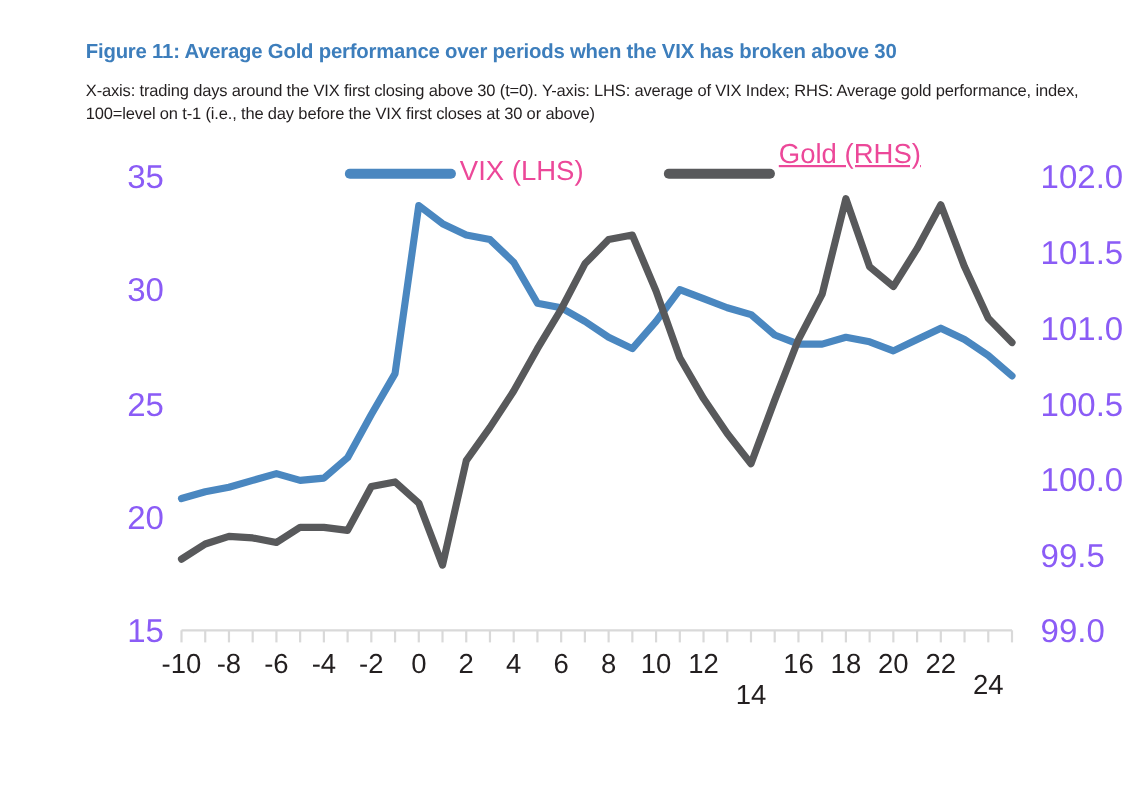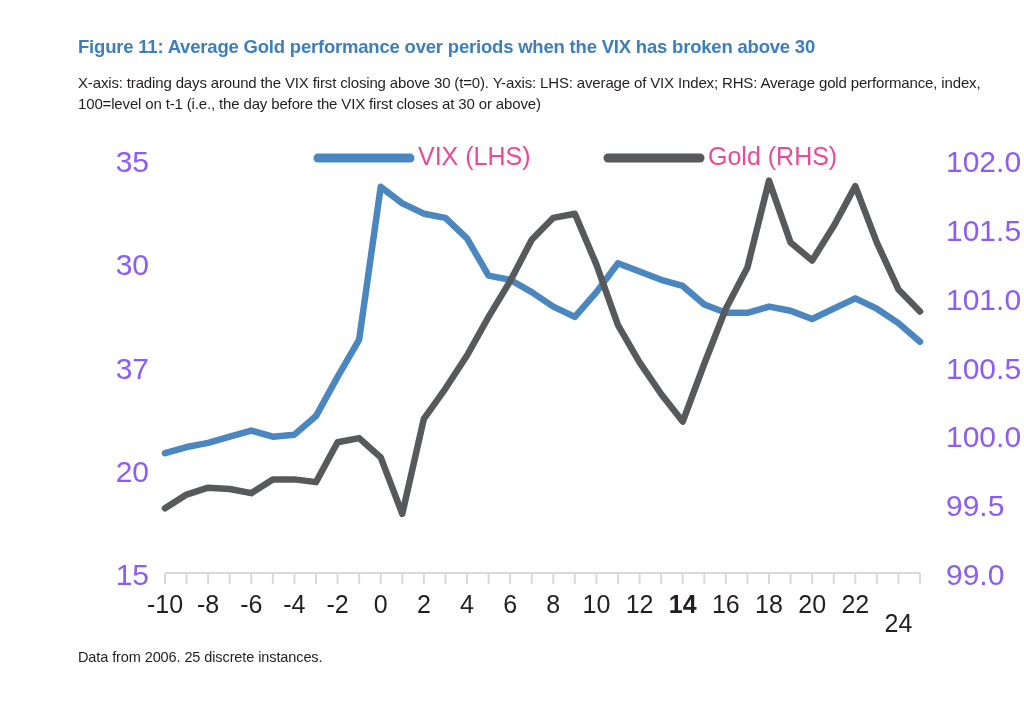--- a/index.html
+++ b/index.html
@@ -103,21 +103,21 @@
           <polyline points="165.00,508.30 186.57,494.53 208.14,487.65 229.71,489.02 251.29,493.15 272.86,479.39 294.43,479.39 316.00,482.14 337.57,442.22 359.14,438.09 380.71,457.36 402.29,513.80 423.86,418.81 445.43,388.53 467.00,355.49 488.57,316.94 510.14,281.15 531.71,239.85 553.29,217.82 574.86,213.69 596.43,264.63 618.00,325.20 639.57,362.37 661.14,394.03 682.71,421.57 704.29,363.75 725.86,308.68 747.43,267.38 769.00,180.65 790.57,242.60 812.14,260.50 833.71,226.08 855.29,186.16 876.86,242.60 898.43,289.41 920.00,311.43" fill="none" stroke="#58595b" stroke-width="6.5" stroke-linejoin="round" stroke-linecap="round"></polyline>
         </g>
       <g id="legend-swatch-group">
           <line x1="318" y1="158" x2="410" y2="158" stroke="#4a87c0" stroke-width="9" stroke-linecap="round"></line>
           <line x1="608" y1="158" x2="700" y2="158" stroke="#58595b" stroke-width="9" stroke-linecap="round"></line>
         </g>
     </svg>
     <div id="ylabels-left">
         <div class="ylabel ylabel-left" style="left: 91px; top: 560px;">15</div>
         <div class="ylabel ylabel-left" style="left: 91px; top: 456.75px;">20</div>
-        <div class="ylabel ylabel-left" style="left: 91px; top: 353.5px;">37</div>
+        <div class="ylabel ylabel-left" style="left: 91px; top: 353.5px;">25</div>
         <div class="ylabel ylabel-left" style="left: 91px; top: 250.25px;">30</div>
         <div class="ylabel ylabel-left" style="left: 91px; top: 147px;">35</div>
       </div>
     <div id="ylabels-right">
         <div class="ylabel ylabel-right" style="left: 946px; top: 560px;">99.0</div>
         <div class="ylabel ylabel-right" style="left: 946px; top: 491.167px;">99.5</div>
         <div class="ylabel ylabel-right" style="left: 946px; top: 422.333px;">100.0</div>
         <div class="ylabel ylabel-right" style="left: 946px; top: 353.5px;">100.5</div>
         <div class="ylabel ylabel-right" style="left: 946px; top: 284.667px;">101.0</div>
         <div class="ylabel ylabel-right" style="left: 946px; top: 215.833px;">101.5</div>
@@ -129,28 +129,27 @@
         <div class="xlabel" style="left: 228.286px; top: 592px;">-6</div>
         <div class="xlabel" style="left: 271.429px; top: 592px;">-4</div>
         <div class="xlabel" style="left: 314.571px; top: 592px;">-2</div>
         <div class="xlabel" style="left: 357.714px; top: 592px;">0</div>
         <div class="xlabel" style="left: 400.857px; top: 592px;">2</div>
         <div class="xlabel" style="left: 444px; top: 592px;">4</div>
         <div class="xlabel" style="left: 487.143px; top: 592px;">6</div>
         <div class="xlabel" style="left: 530.286px; top: 592px;">8</div>
         <div class="xlabel" style="left: 573.429px; top: 592px;">10</div>
         <div class="xlabel" style="left: 616.571px; top: 592px;">12</div>
-        <div class="xlabel" style="left: 659.714px; top: 592px; font-weight: bold;">14</div>
+        <div class="xlabel" style="left: 659.714px; top: 620px;">14</div>
         <div class="xlabel" style="left: 702.857px; top: 592px;">16</div>
         <div class="xlabel" style="left: 746px; top: 592px;">18</div>
         <div class="xlabel" style="left: 789.143px; top: 592px;">20</div>
         <div class="xlabel" style="left: 832.286px; top: 592px;">22</div>
         <div class="xlabel" style="left: 875.429px; top: 592px; margin-top: 19px;">24</div>
       </div>
     <div id="legend-labels">
         <div class="legend-text" style="left: 418px; top: 144px;">VIX (LHS)</div>
-        <div class="legend-text" style="left: 708px; top: 144px;">Gold (RHS)</div>
+        <div class="legend-text" style="left: 708px; top: 128px; text-decoration: underline;">Gold (RHS)</div>
       </div>
   </div>
 
-  <div class="footer f1">Data from 2006. 25 discrete instances.</div>
 
 </div>
 
 </body></html>

